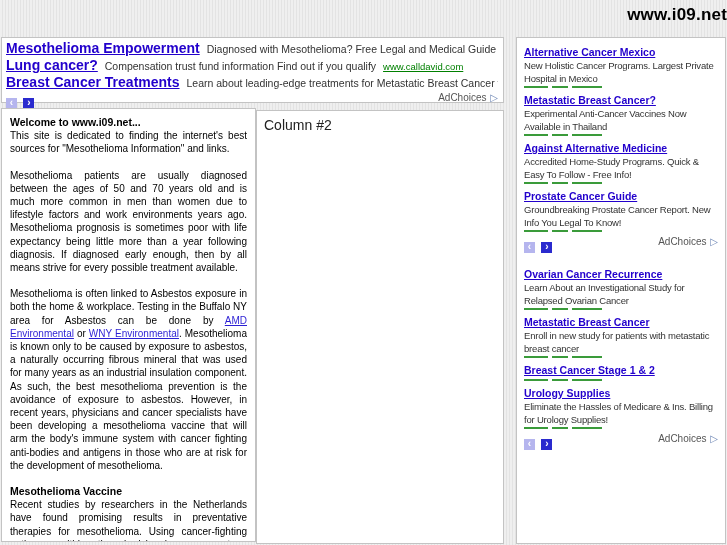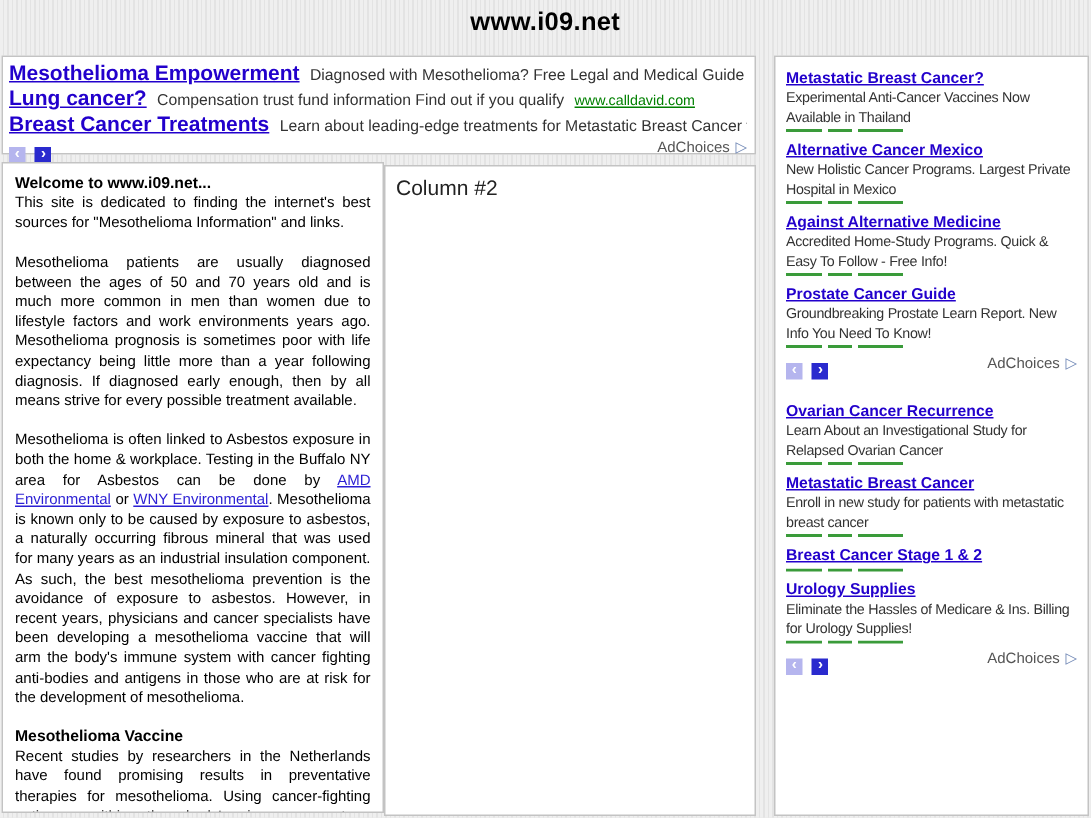--- a/index.html
+++ b/index.html
@@ -3,21 +3,21 @@
 <meta charset="utf-8">
 <style>
   * { box-sizing: border-box; }
   html,body { margin:0; padding:0; }
   body {
     width:727px; height:545px; overflow:hidden; position:relative;
     font-family:"Liberation Sans", sans-serif;
     background-color:#e9e9e9;
     background-image:repeating-linear-gradient(90deg,#efefef 0 2px,#e3e3e3 2px 3px);
   }
-  .page-header { text-align:center; padding-top:5px; height:30px; }
+  .page-header { text-align:right; padding-top:5px; height:30px; }
   .page-title  { font-size:17px; font-weight:bold; color:#000; margin:0; letter-spacing:0.2px; }
 
   .panel { background:#fff; border:1px solid #c3c3c3; position:absolute; }
 
   
   .top-ads { left:1px; top:37px; width:503px; height:66px; padding:2px 5px 1px 4px; }
   .t-ad { white-space:nowrap; overflow:hidden; height:17px; line-height:17px; font-size:10.5px; }
   .t-title { color:#2200cc; font-weight:bold; font-size:14px; text-decoration:underline; }
   .t-desc  { color:#333; margin-left:4px; }
   .t-url   { color:#008000; font-size:9.5px; margin-left:4px; text-decoration:underline; }
@@ -92,37 +92,37 @@
 </div>
 
 <div class="panel col2">
   <span>Column #2</span>
 </div>
 
 <div class="panel sidebar">
 
   <div>
     <div class="s-ad">
-      <a href="#" class="s-title">Metastatic Breast Cancer?</a>
-      <div class="s-desc">Experimental Anti-Cancer Vaccines Now Available in Thailand</div>
+      <a href="#" class="s-title">Alternative Cancer Mexico</a>
+      <div class="s-desc">New Holistic Cancer Programs. Largest Private Hospital in Mexico</div>
       <div class="clip-url"><span></span><span></span><span></span></div>
     </div>
     <div class="s-ad">
-      <a href="#" class="s-title">Alternative Cancer Mexico</a>
-      <div class="s-desc">New Holistic Cancer Programs. Largest Private Hospital in Mexico</div>
+      <a href="#" class="s-title">Metastatic Breast Cancer?</a>
+      <div class="s-desc">Experimental Anti-Cancer Vaccines Now Available in Thailand</div>
       <div class="clip-url"><span></span><span></span><span></span></div>
     </div>
     <div class="s-ad">
       <a href="#" class="s-title">Against Alternative Medicine</a>
       <div class="s-desc">Accredited Home-Study Programs. Quick &amp; Easy To Follow - Free Info!</div>
       <div class="clip-url"><span></span><span></span><span></span></div>
     </div>
     <div class="s-ad">
       <a href="#" class="s-title">Prostate Cancer Guide</a>
-      <div class="s-desc">Groundbreaking Prostate Learn Report. New Info You Need To Know!</div>
+      <div class="s-desc">Groundbreaking Prostate Cancer Report. New Info You Legal To Know!</div>
       <div class="clip-url"><span></span><span></span><span></span></div>
     </div>
     <div class="ad-footer sb-footer">
       <span class="arrow prev"><span>‹</span></span>
       <span class="arrow next"><span>›</span></span>
       <span class="adchoices">
         <span>AdChoices</span>
         <span class="adch-icon">▷</span>
       </span>
     </div>

